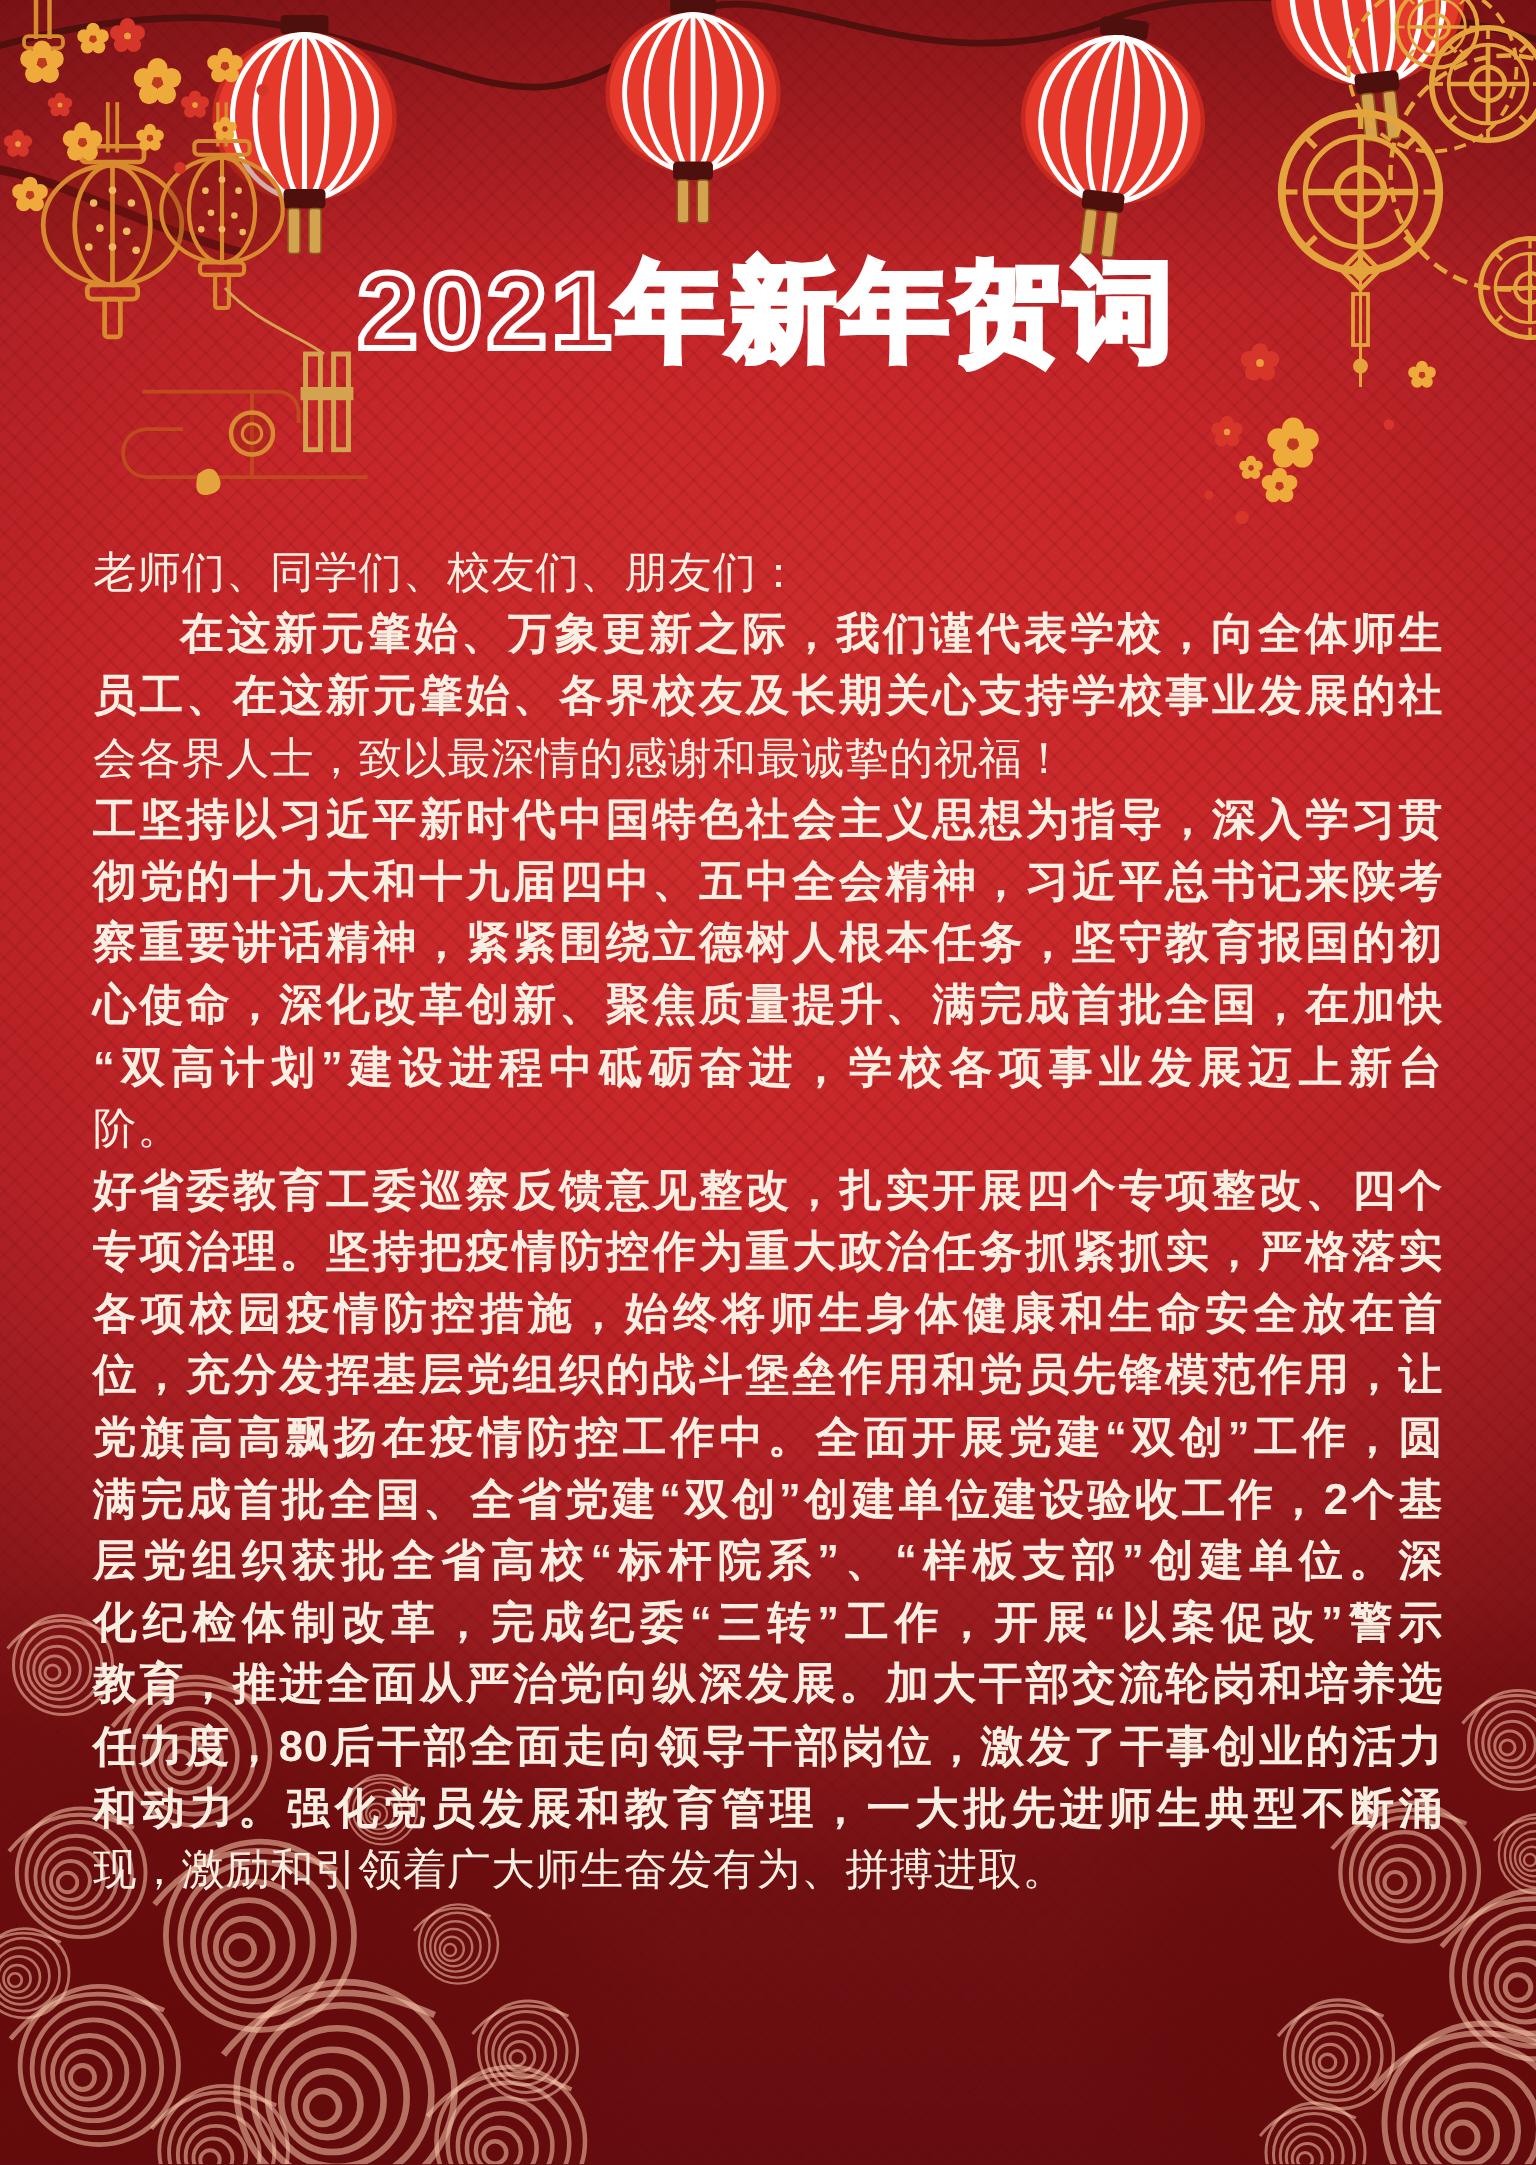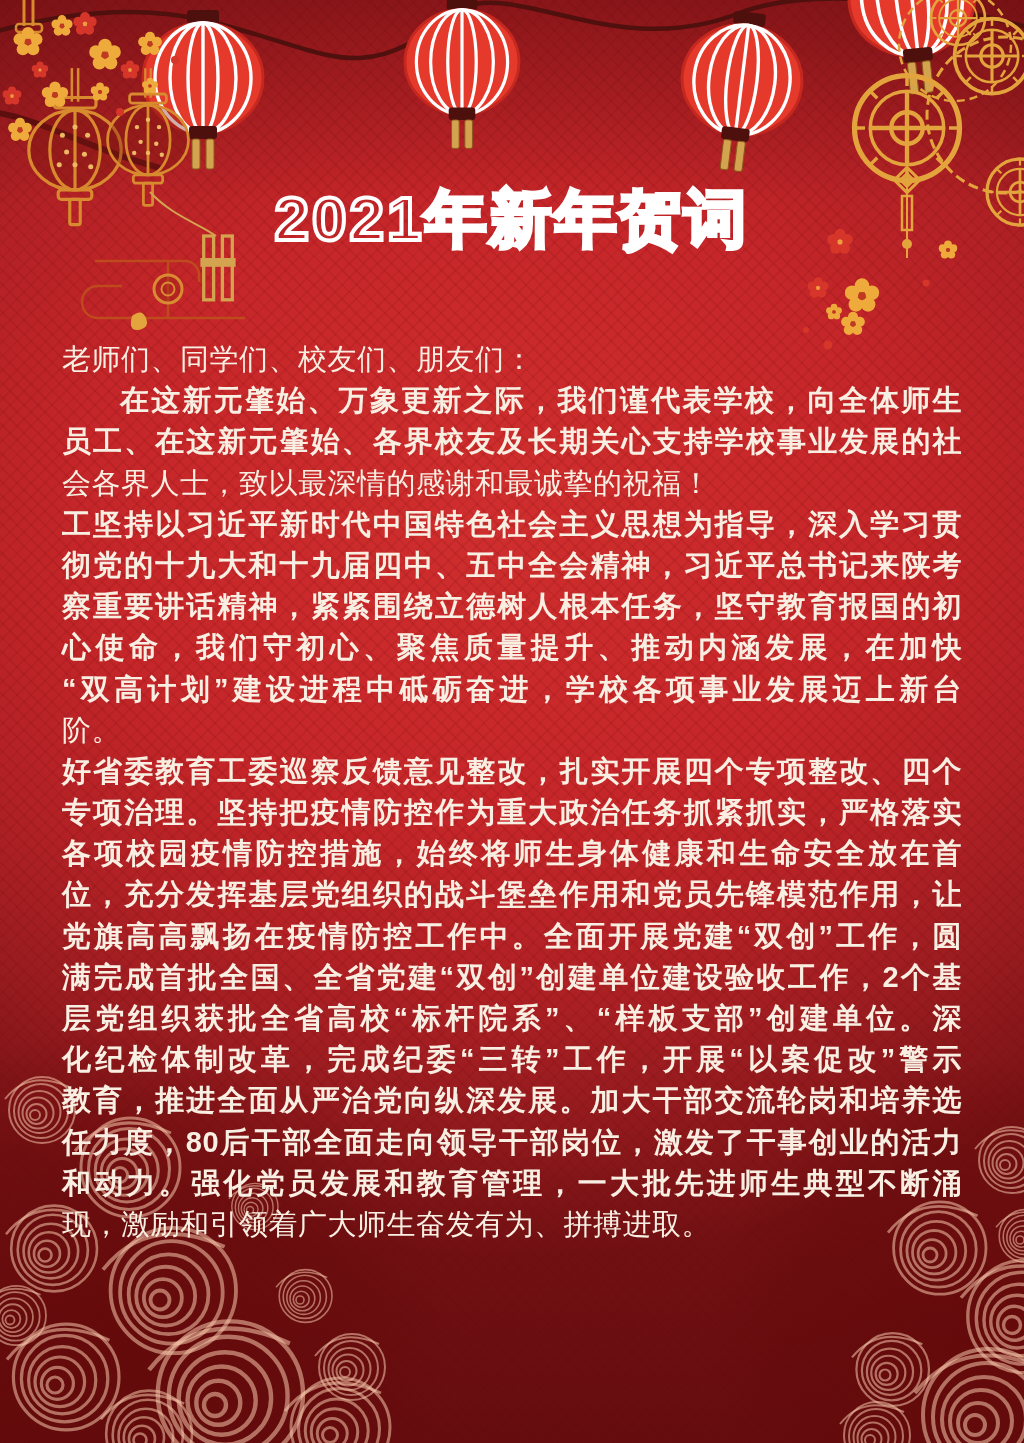--- a/index.html
+++ b/index.html
@@ -16,29 +16,29 @@
       repeating-linear-gradient(-45deg, rgba(110,8,10,.10) 0 2px, transparent 2px 10px);
   }
   .vignette{
     position:absolute;inset:0;pointer-events:none;
     background:
       linear-gradient(180deg, rgba(88,8,10,.40) 0%, rgba(88,8,10,0) 14%),
       linear-gradient(0deg, rgba(80,6,8,.45) 0%, rgba(80,6,8,0) 20%);
   }
   svg.deco{position:absolute;left:0;top:0;z-index:2;}
   .title{
-    position:absolute;left:0;top:184px;width:100%;z-index:3;margin:0;
-    text-align:center;font-size:62px;font-weight:bold;line-height:1.12;
+    position:absolute;left:0;top:168px;width:100%;z-index:3;margin:0;
+    text-align:center;font-size:72px;font-weight:bold;line-height:1.12;
     letter-spacing:3px;color:#fff;
   }
   @supports (-webkit-text-stroke: 2px #fff){
     .title{color:transparent;-webkit-text-stroke:4px #fff;}
   }
   .body-text{
-    position:absolute;left:62px;top:339px;width:900px;z-index:4;
+    position:absolute;left:62px;top:362px;width:900px;z-index:4;
     color:#f8efe2;font-size:29px;letter-spacing:.5px;
   }
   .line{
     height:41.2px;line-height:41.2px;white-space:nowrap;
     text-align:justify;text-align-last:left;overflow:visible;
   }
   .line.fill{white-space:normal;text-align-last:justify;font-weight:bold;}
   .line.indent{padding-left:58px;}
 </style>
 </head>
@@ -261,21 +261,21 @@
   <h1 class="title">2021年新年贺词</h1>
 
   <div class="body-text">
       <div class="line">老师们、同学们、校友们、朋友们：</div>
       <div class="line indent fill">在这新元肇始、万象更新之际，我们谨代表学校，向全体师生</div>
       <div class="line fill">员工、在这新元肇始、各界校友及长期关心支持学校事业发展的社</div>
       <div class="line">会各界人士，致以最深情的感谢和最诚挚的祝福！</div>
       <div class="line fill">工坚持以习近平新时代中国特色社会主义思想为指导，深入学习贯</div>
       <div class="line fill">彻党的十九大和十九届四中、五中全会精神，习近平总书记来陕考</div>
       <div class="line fill">察重要讲话精神，紧紧围绕立德树人根本任务，坚守教育报国的初</div>
-      <div class="line fill">心使命，我们守初心、聚焦质量提升、推动内涵发展，在加快</div>
+      <div class="line fill">心使命，深化改革创新、聚焦质量提升、满完成首批全国，在加快</div>
       <div class="line fill">“双高计划”建设进程中砥砺奋进，学校各项事业发展迈上新台</div>
       <div class="line">阶。</div>
       <div class="line fill">好省委教育工委巡察反馈意见整改，扎实开展四个专项整改、四个</div>
       <div class="line fill">专项治理。坚持把疫情防控作为重大政治任务抓紧抓实，严格落实</div>
       <div class="line fill">各项校园疫情防控措施，始终将师生身体健康和生命安全放在首</div>
       <div class="line fill">位，充分发挥基层党组织的战斗堡垒作用和党员先锋模范作用，让</div>
       <div class="line fill">党旗高高飘扬在疫情防控工作中。全面开展党建“双创”工作，圆</div>
       <div class="line fill">满完成首批全国、全省党建“双创”创建单位建设验收工作，2个基</div>
       <div class="line fill">层党组织获批全省高校“标杆院系”、“样板支部”创建单位。深</div>
       <div class="line fill">化纪检体制改革，完成纪委“三转”工作，开展“以案促改”警示</div>

